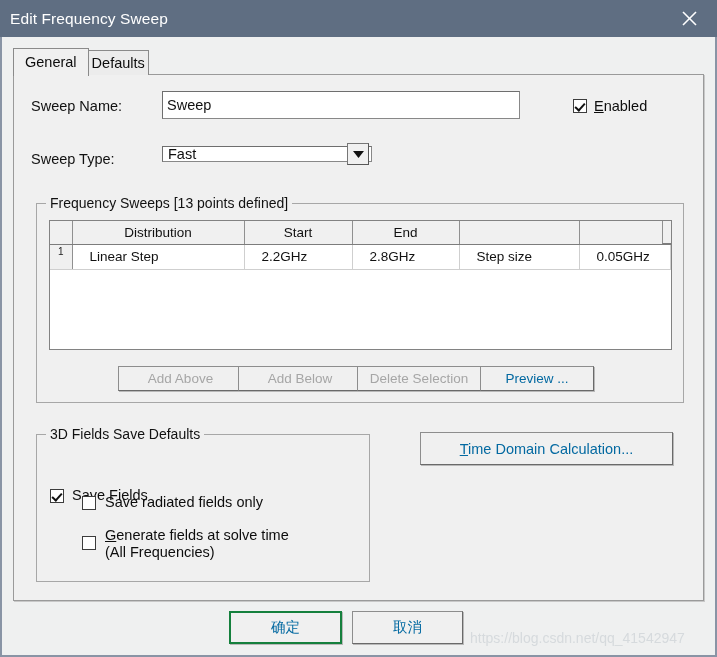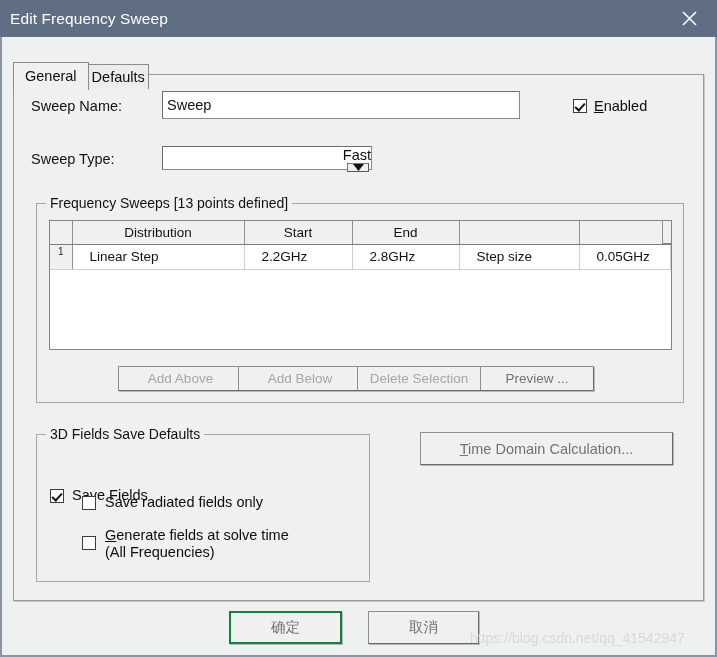--- a/index.html
+++ b/index.html
@@ -56,21 +56,20 @@
   }
 
   
   #tabstrip {
     position: absolute;
     left: 13px; top: 48px;
     height: 27px;
     display: flex;
     align-items: flex-end;
     z-index: 4;
-    margin-top: 14px;
   }
   .tab {
     height: 25px;
     line-height: 24px;
     padding: 0 3px;
     box-sizing: border-box;
     background: #f0f0f0;
     border: 1px solid #8a8a8a;
     border-bottom: none;
     font-size: 14.5px;
@@ -126,30 +125,29 @@
     font-size: 14.5px;
     color: #111;
     padding: 0 4px;
     line-height: 26px;
     outline: none;
   }
 
   #sweep-type-combo {
     position: absolute;
     left: 162px; top: 146px;
-    width: 210px; height: 24px;
+    width: 210px; height: 16px;
     background: #ffffff;
     border: 1px solid #888;
     border-top-color: #6e6e6e;
     border-left-color: #6e6e6e;
     box-sizing: border-box;
     display: flex;
-    align-items: flex-end;
-    cursor: pointer;
-    flex-direction: column;
+    align-items: center;
+    cursor: pointer;
   }
   #sweep-type-value {
     flex: 1;
     padding-left: 5px;
     font-size: 14.5px;
   }
   #sweep-type-arrow {
     width: 22px; height: 22px;
     margin-right: 2px;
     background: #f0f0f0;
@@ -282,21 +280,21 @@
 
   
   .btn {
     background: #f0f0f0;
     border: 1px solid #8d8d8d;
     border-right-color: #6a6a6a;
     border-bottom-color: #6a6a6a;
     box-sizing: border-box;
     font-family: "Liberation Sans", sans-serif;
     font-size: 13.5px;
-    color: #737373;
+    color: #0369a1;
     text-align: center;
     cursor: pointer;
     box-shadow: 1px 1px 0 #b9b9b9;
     display: flex;
     align-items: center;
     justify-content: center;
     padding: 0;
   }
   .btn.disabled {
     color: #a6a6a6;
@@ -346,21 +344,21 @@
   #btn-ok {
     position: absolute;
     left: 229px; top: 611px;
     width: 113px; height: 33px;
     font-size: 14.5px;
     border: 2px solid #15803d;
     background: #f0f0f0;
   }
   #btn-cancel {
     position: absolute;
-    left: 368px; top: 611px;
+    left: 352px; top: 611px;
     width: 111px; height: 33px;
     font-size: 14.5px;
   }
 
   #watermark {
     position: absolute;
     left: 470px; top: 630px;
     font-size: 14px;
     color: #d6dadd;
     white-space: nowrap;

